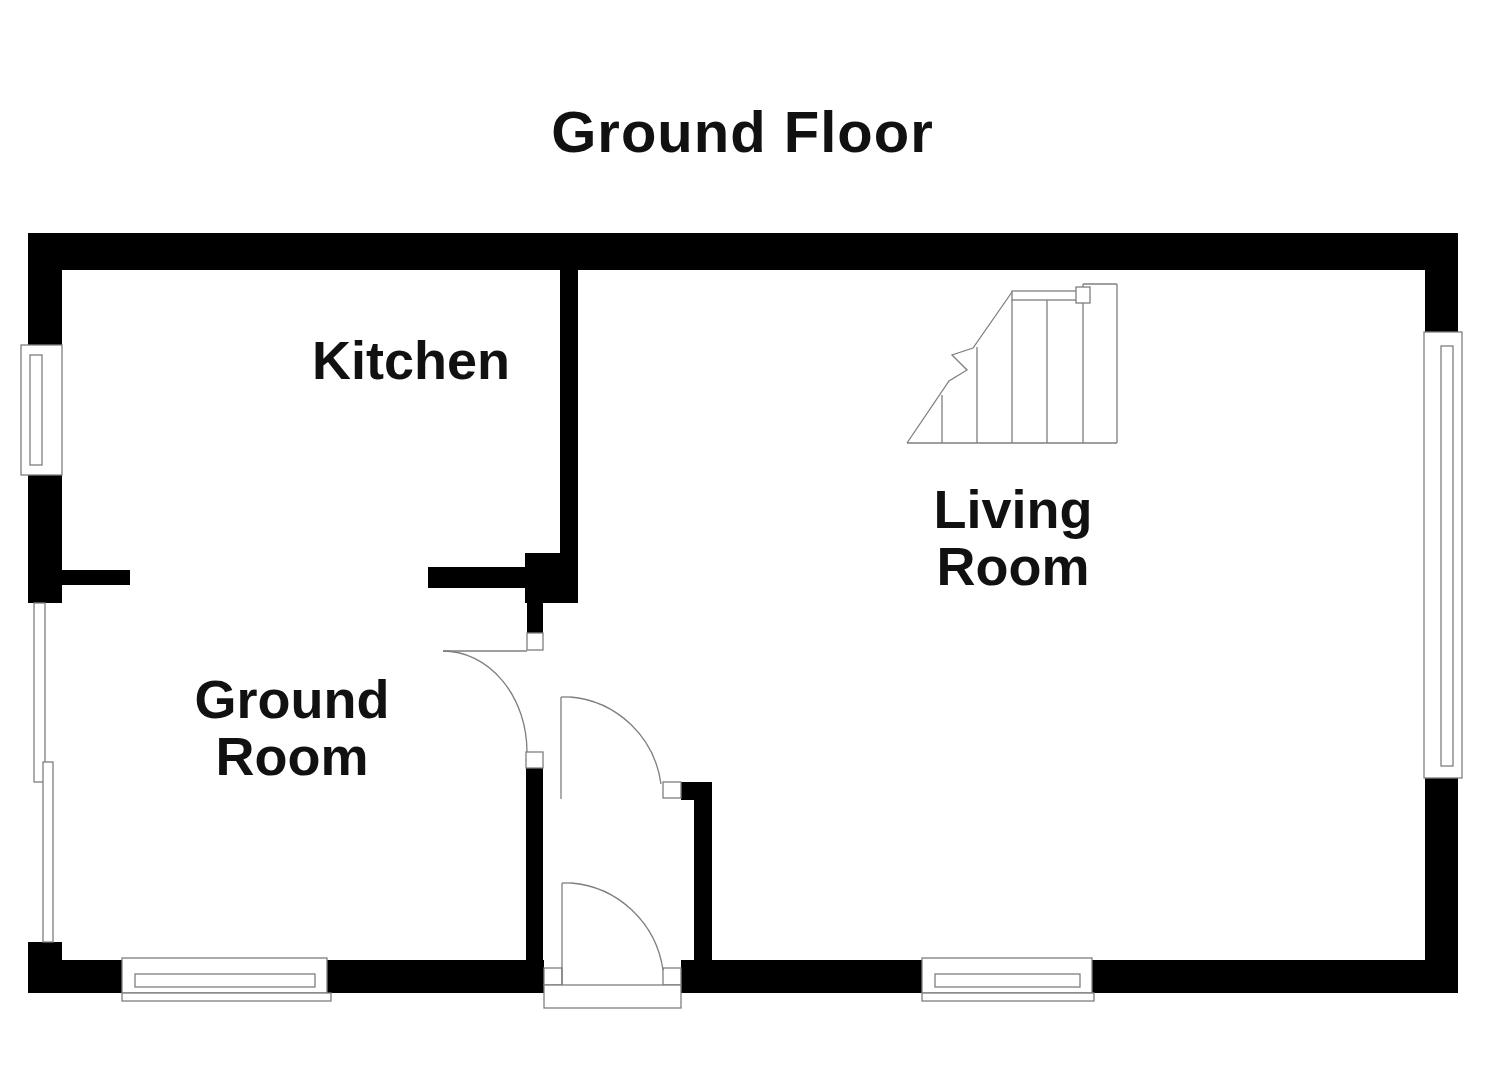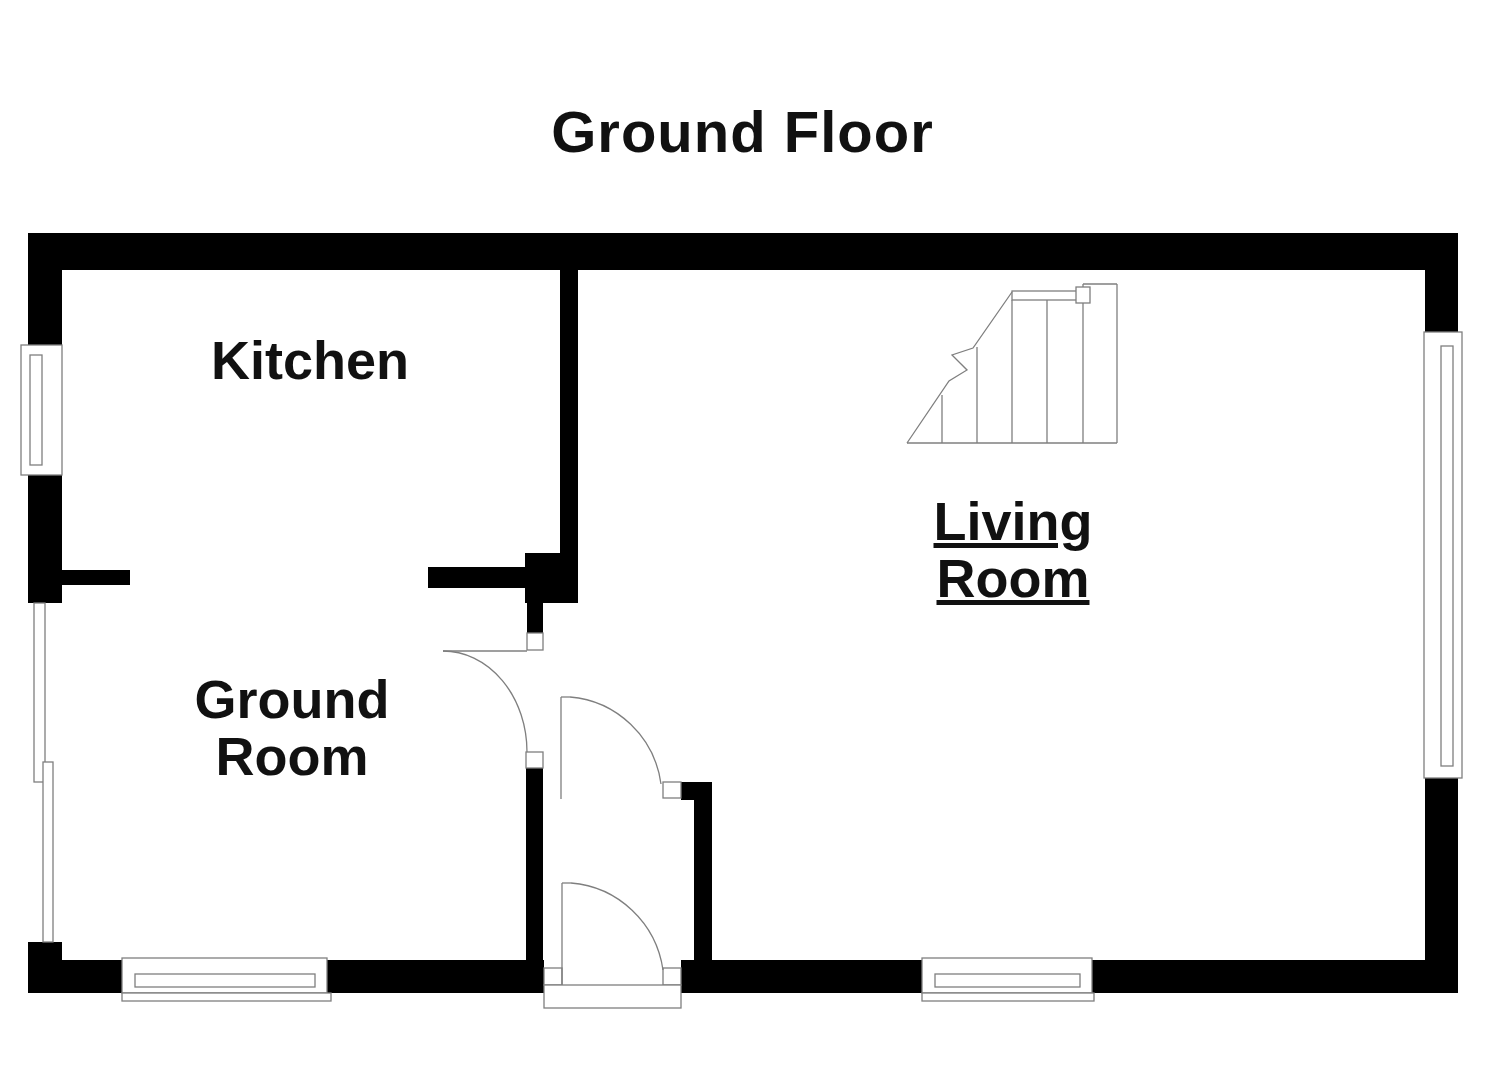--- a/index.html
+++ b/index.html
@@ -19,22 +19,22 @@
     text-align:center;
     font-size:58px;font-weight:bold;color:var(--text,#111111);
     letter-spacing:1px;
   }
   .room-label{
     position:absolute;width:400px;
     text-align:center;
     font-size:54px;font-weight:bold;color:var(--text,#111111);
     line-height:57px;letter-spacing:0px;
   }
-  .label-kitchen{left:110px;top:332px;}
-  .label-living{left:813px;top:493px;text-decoration:underline;}
+  .label-kitchen{left:110px;top:332px;text-align:right;}
+  .label-living{left:813px;top:481px;}
   .label-dining{left:92px;top:671px;}
 </style>
 </head>
 <body>
 
 <div class="page">
 
   <div class="title">Ground Floor</div>
 
   <svg class="plan-svg" width="1485" height="1080" viewBox="0 0 1485 1080">

